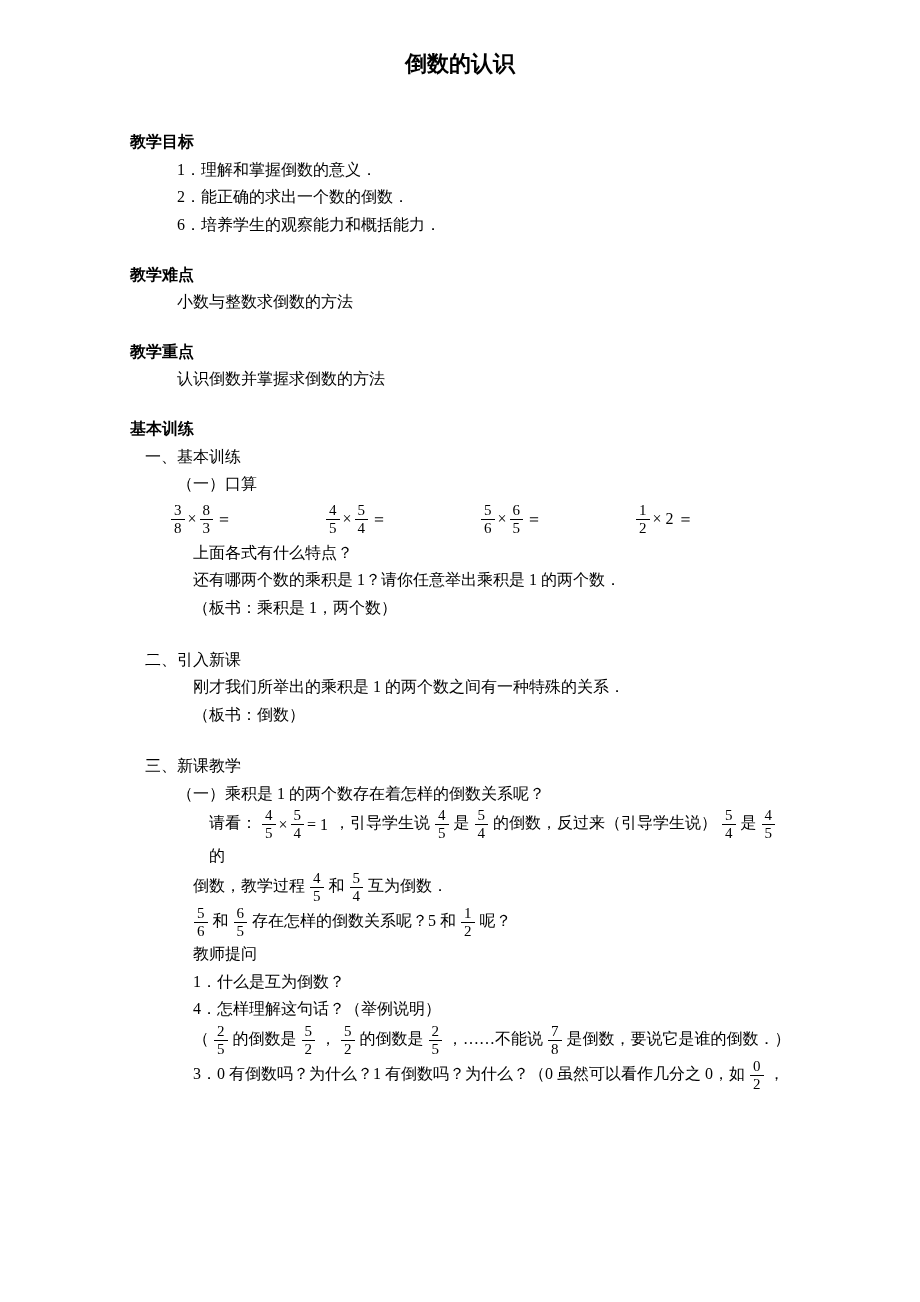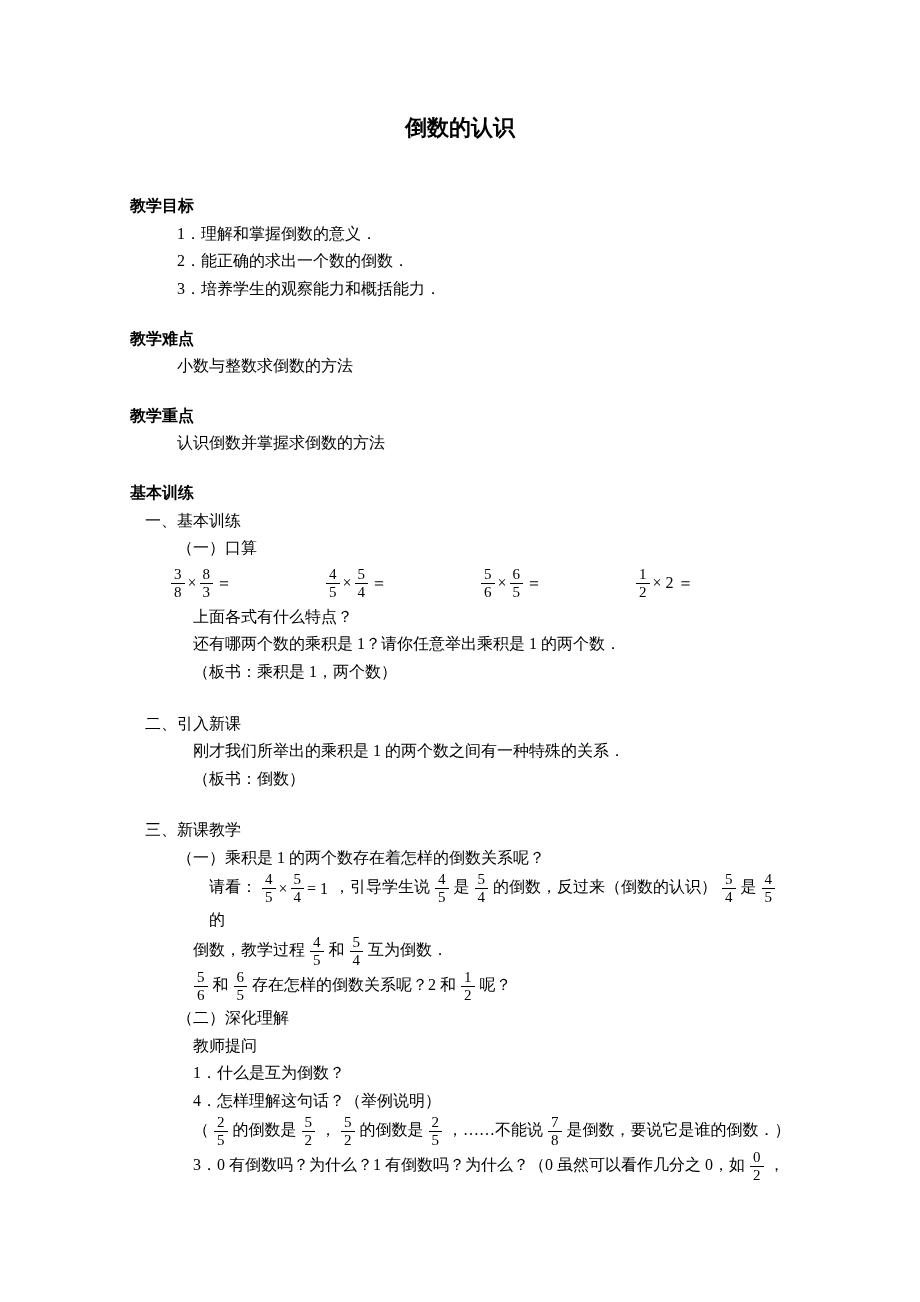--- a/index.html
+++ b/index.html
@@ -4,21 +4,21 @@
 <style>
   body {
     margin: 0;
     padding: 0;
     background: #fff;
     font-family: "SimSun", "宋体", serif;
     color: #000;
     width: 920px;
   }
   .page {
-    padding: 110px 130px 60px 130px;
+    padding: 46px 130px 60px 130px;
     font-size: 16px;
     line-height: 1.6;
   }
   .title {
     text-align: center;
     font-size: 22px;
     font-weight: bold;
     margin-bottom: 48px;
     font-family: "SimHei", "黑体", sans-serif;
   }
@@ -62,21 +62,21 @@
 <body>
 
 <div class="page">
 
   <div class="title">倒数的认识</div>
 
   <div class="block">
     <div class="h">教学目标</div>
     <div class="indent1 p">1．理解和掌握倒数的意义．</div>
     <div class="indent1 p">2．能正确的求出一个数的倒数．</div>
-    <div class="indent1 p">3．培养学生的观察能力和概括能力．</div>
+    <div class="indent1 p">6．培养学生的观察能力和概括能力．</div>
   </div>
 
   <div class="block">
     <div class="h">教学难点</div>
     <div class="indent1 p">小数与整数求倒数的方法</div>
   </div>
 
   <div class="block">
     <div class="h">教学重点</div>
     <div class="indent1 p">认识倒数并掌握求倒数的方法</div>
@@ -112,45 +112,44 @@
     <div class="sec p">三、新课教学</div>
     <div class="indent1 p">（一）乘积是 1 的两个数存在着怎样的倒数关系呢？</div>
 
     <div class="indent3 p m">
       <span>请看：</span>
       <span class="frac"><span class="fn">4</span><span class="fd">5</span></span><span class="op">×</span><span class="frac"><span class="fn">5</span><span class="fd">4</span></span><span class="op">= 1</span>
       <span>，引导学生说</span>
       <span class="frac"><span class="fn">4</span><span class="fd">5</span></span>
       <span>是</span>
       <span class="frac"><span class="fn">5</span><span class="fd">4</span></span>
-      <span>的倒数，反过来（倒数的认识）</span>
+      <span>的倒数，反过来（引导学生说）</span>
       <span class="frac"><span class="fn">5</span><span class="fd">4</span></span>
       <span>是</span>
       <span class="frac"><span class="fn">4</span><span class="fd">5</span></span>
     </div>
     <div class="indent3 p">的</div>
 
     <div class="indent2 p m">
       <span>倒数，教学过程</span>
       <span class="frac"><span class="fn">4</span><span class="fd">5</span></span>
       <span>和</span>
       <span class="frac"><span class="fn">5</span><span class="fd">4</span></span>
       <span>互为倒数．</span>
     </div>
 
     <div class="indent2 p m">
       <span class="frac"><span class="fn">5</span><span class="fd">6</span></span>
       <span>和</span>
       <span class="frac"><span class="fn">6</span><span class="fd">5</span></span>
-      <span>存在怎样的倒数关系呢？2 和</span>
+      <span>存在怎样的倒数关系呢？5 和</span>
       <span class="frac"><span class="fn">1</span><span class="fd">2</span></span>
       <span>呢？</span>
     </div>
 
-    <div class="indent1 p">（二）深化理解</div>
     <div class="indent2 p">教师提问</div>
     <div class="indent2 p">1．什么是互为倒数？</div>
     <div class="indent2 p">4．怎样理解这句话？（举例说明）</div>
 
     <div class="indent2 p m">
       <span>（</span>
       <span class="frac"><span class="fn">2</span><span class="fd">5</span></span>
       <span>的倒数是</span>
       <span class="frac"><span class="fn">5</span><span class="fd">2</span></span>
       <span>，</span>

